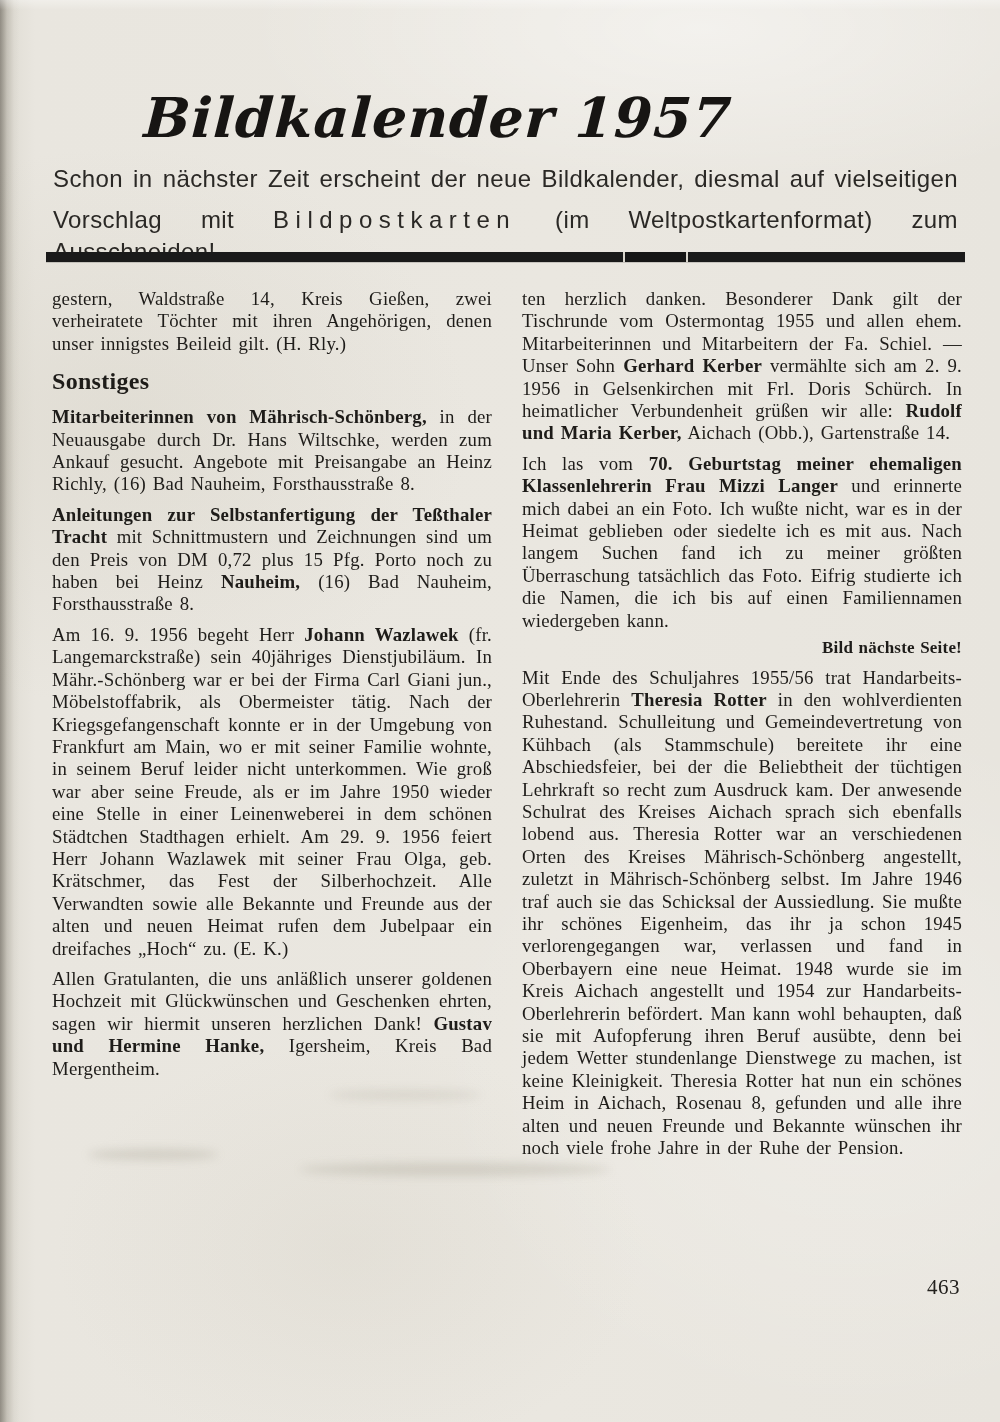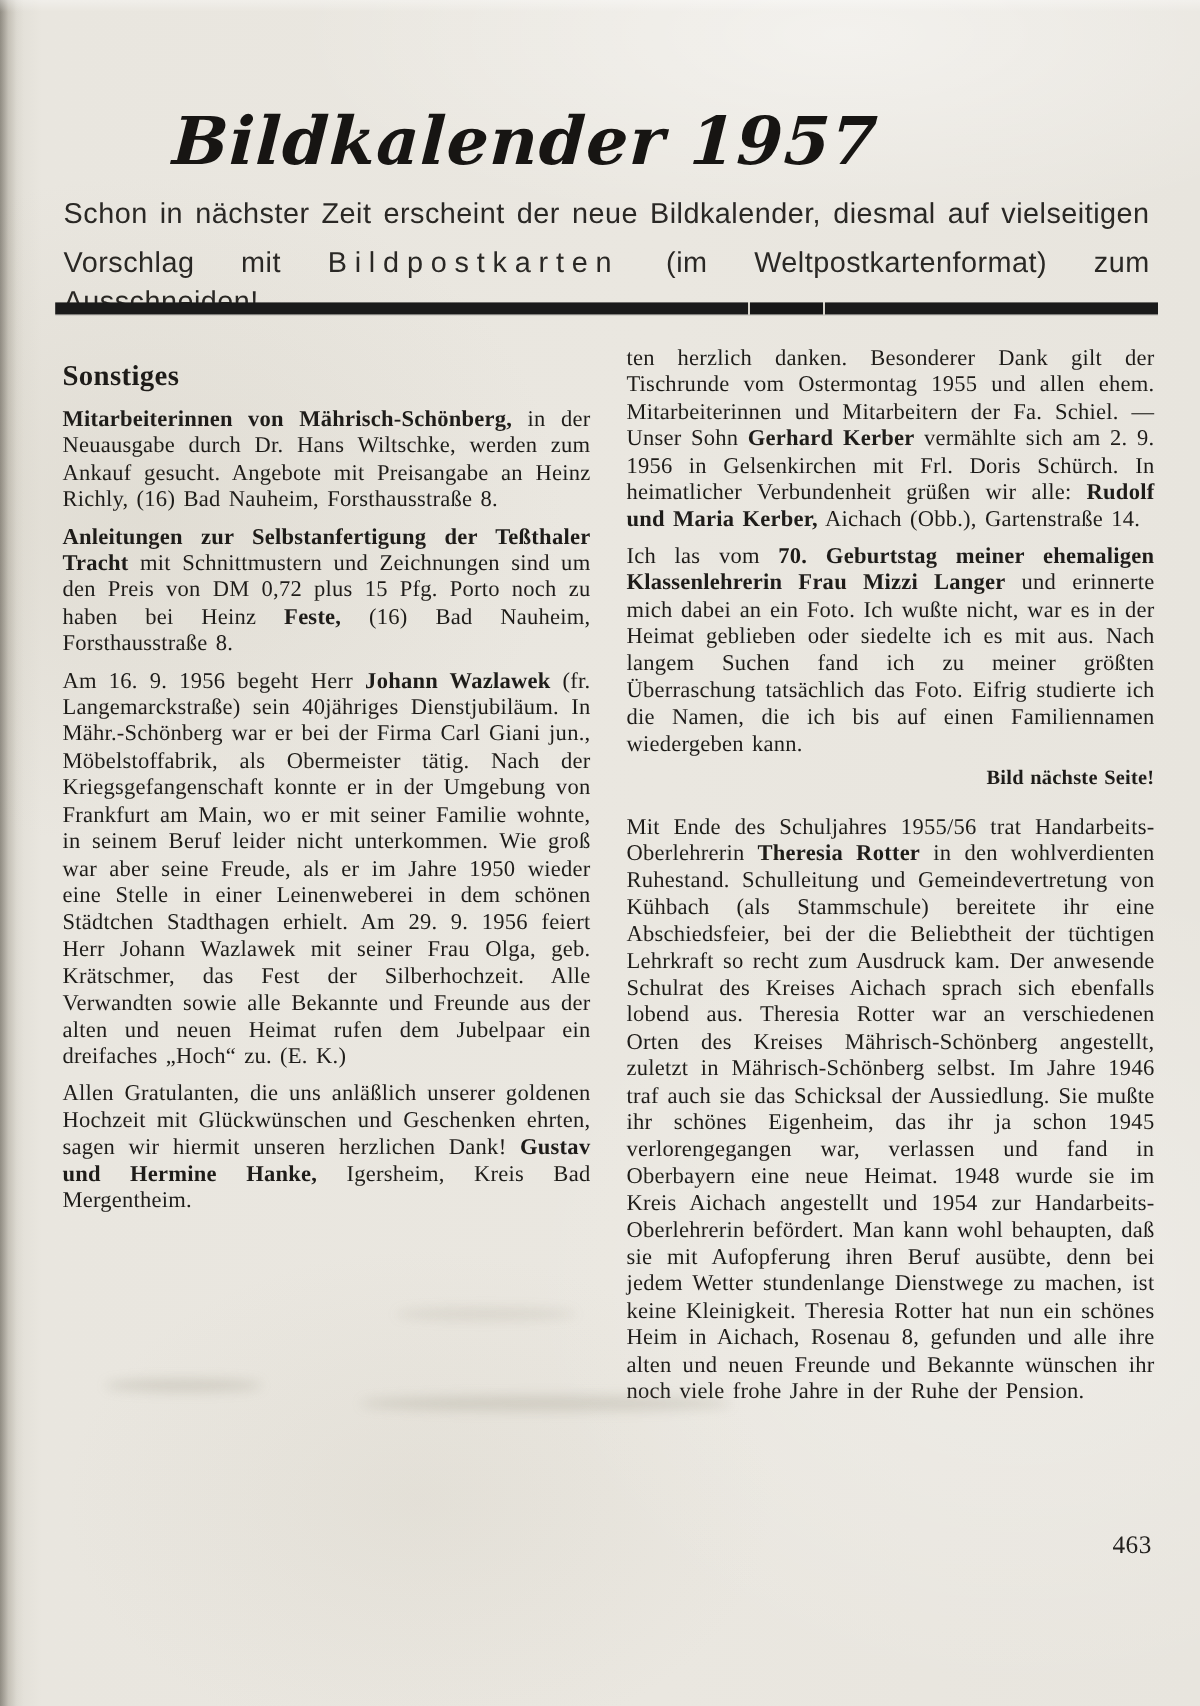--- a/index.html
+++ b/index.html
@@ -68,21 +68,21 @@
     text-align:justify;
     letter-spacing:0.2px;word-spacing:2px;
   }
   .heading{
     font-weight:700;font-size:24px;line-height:22px;
     margin:15px 0 14px 0;letter-spacing:0.3px;font-family:Liberation Serif, serif;
   }
   .note{
     text-align:right;text-align-last:right;
     font-size:17px;font-weight:700;
-    margin:-3px 0 19px 0;word-spacing:1px;
+    margin:-3px 0 7px 0;word-spacing:1px;
   }
   .b{font-weight:700;}
 
   
   .pagenum{
     position:absolute;top:1275px;right:40px;
     font-size:21px;letter-spacing:0.5px;color:#23211e;
   }
 
   
@@ -106,23 +106,24 @@
 
   <div class="subtitle">
     <div class="sub-line">Schon in nächster Zeit erscheint der neue Bildkalender, diesmal auf vielseitigen</div>
     <div class="sub-line"><span>Vorschlag mit </span><span class="spaced">Bildpostkarten</span><span> (im Weltpostkartenformat) zum Ausschneiden!</span></div>
   </div>
 
   <div class="bar"></div>
 
   <div class="cols">
     <div class="col">
+        <p class="par"><span>gestern, Waldstraße 14, Kreis Gießen, zwei verheiratete Töchter mit ihren Angehörigen, denen unser innigstes Beileid gilt. (H. Rly.)</span></p>
         <div class="heading">Sonstiges</div>
         <p class="par"><span class="b">Mitarbeiterinnen von Mährisch-Schönberg,</span><span> in der Neuausgabe durch Dr. Hans Wiltschke, werden zum Ankauf gesucht. Angebote mit Preisangabe an Heinz Richly, (16) Bad Nauheim, Forsthausstraße 8.</span></p>
-        <p class="par"><span class="b">Anleitungen zur Selbstanfertigung der Teßthaler Tracht</span><span> mit Schnittmustern und Zeichnungen sind um den Preis von DM 0,72 plus 15 Pfg. Porto noch zu haben bei Heinz </span><span class="b">Feste,</span><span> (16) Bad Nauheim, Forsthausstraße 8.</span></p>
+        <p class="par"><span class="b">Anleitungen zur Selbstanfertigung der Teßthaler Tracht</span><span> mit Schnittmustern und Zeichnungen sind um den Preis von DM 0,72 plus 15 Pfg. Porto noch zu haben bei Heinz </span><span class="b">Nauheim,</span><span> (16) Bad Nauheim, Forsthausstraße 8.</span></p>
         <p class="par"><span>Am 16. 9. 1956 begeht Herr </span><span class="b">Johann Wazlawek</span><span> (fr. Langemarckstraße) sein 40jähriges Dienstjubiläum. In Mähr.-Schönberg war er bei der Firma Carl Giani jun., Möbelstoffabrik, als Obermeister tätig. Nach der Kriegsgefangenschaft konnte er in der Umgebung von Frankfurt am Main, wo er mit seiner Familie wohnte, in seinem Beruf leider nicht unterkommen. Wie groß war aber seine Freude, als er im Jahre 1950 wieder eine Stelle in einer Leinenweberei in dem schönen Städtchen Stadthagen erhielt. Am 29. 9. 1956 feiert Herr Johann Wazlawek mit seiner Frau Olga, geb. Krätschmer, das Fest der Silberhochzeit. Alle Verwandten sowie alle Bekannte und Freunde aus der alten und neuen Heimat rufen dem Jubelpaar ein dreifaches „Hoch“ zu. (E. K.)</span></p>
         <p class="par"><span>Allen Gratulanten, die uns anläßlich unserer goldenen Hochzeit mit Glückwünschen und Geschenken ehrten, sagen wir hiermit unseren herzlichen Dank! </span><span class="b">Gustav und Hermine Hanke,</span><span> Igersheim, Kreis Bad Mergentheim.</span></p>
       </div>
     <div class="col">
         <p class="par"><span>ten herzlich danken. Besonderer Dank gilt der Tischrunde vom Ostermontag 1955 und allen ehem. Mitarbeiterinnen und Mitarbeitern der Fa. Schiel. — Unser Sohn </span><span class="b">Gerhard Kerber</span><span> vermählte sich am 2. 9. 1956 in Gelsenkirchen mit Frl. Doris Schürch. In heimatlicher Verbundenheit grüßen wir alle: </span><span class="b">Rudolf und Maria Kerber,</span><span> Aichach (Obb.), Gartenstraße 14.</span></p>
         <p class="par"><span>Ich las vom </span><span class="b">70. Geburtstag meiner ehemaligen Klassenlehrerin Frau Mizzi Langer</span><span> und erinnerte mich dabei an ein Foto. Ich wußte nicht, war es in der Heimat geblieben oder siedelte ich es mit aus. Nach langem Suchen fand ich zu meiner größten Überraschung tatsächlich das Foto. Eifrig studierte ich die Namen, die ich bis auf einen Familiennamen wiedergeben kann.</span></p>
         <p class="par note"><span class="b">Bild nächste Seite!</span></p>
         <p class="par"><span>Mit Ende des Schuljahres 1955/56 trat Handarbeits-Oberlehrerin </span><span class="b">Theresia Rotter</span><span> in den wohlverdienten Ruhestand. Schulleitung und Gemeindevertretung von Kühbach (als Stammschule) bereitete ihr eine Abschiedsfeier, bei der die Beliebtheit der tüchtigen Lehrkraft so recht zum Ausdruck kam. Der anwesende Schulrat des Kreises Aichach sprach sich ebenfalls lobend aus. Theresia Rotter war an verschiedenen Orten des Kreises Mährisch-Schönberg angestellt, zuletzt in Mährisch-Schönberg selbst. Im Jahre 1946 traf auch sie das Schicksal der Aussiedlung. Sie mußte ihr schönes Eigenheim, das ihr ja schon 1945 verlorengegangen war, verlassen und fand in Oberbayern eine neue Heimat. 1948 wurde sie im Kreis Aichach angestellt und 1954 zur Handarbeits-Oberlehrerin befördert. Man kann wohl behaupten, daß sie mit Aufopferung ihren Beruf ausübte, denn bei jedem Wetter stundenlange Dienstwege zu machen, ist keine Kleinigkeit. Theresia Rotter hat nun ein schönes Heim in Aichach, Rosenau 8, gefunden und alle ihre alten und neuen Freunde und Bekannte wünschen ihr noch viele frohe Jahre in der Ruhe der Pension.</span></p>
       </div>
   </div>

